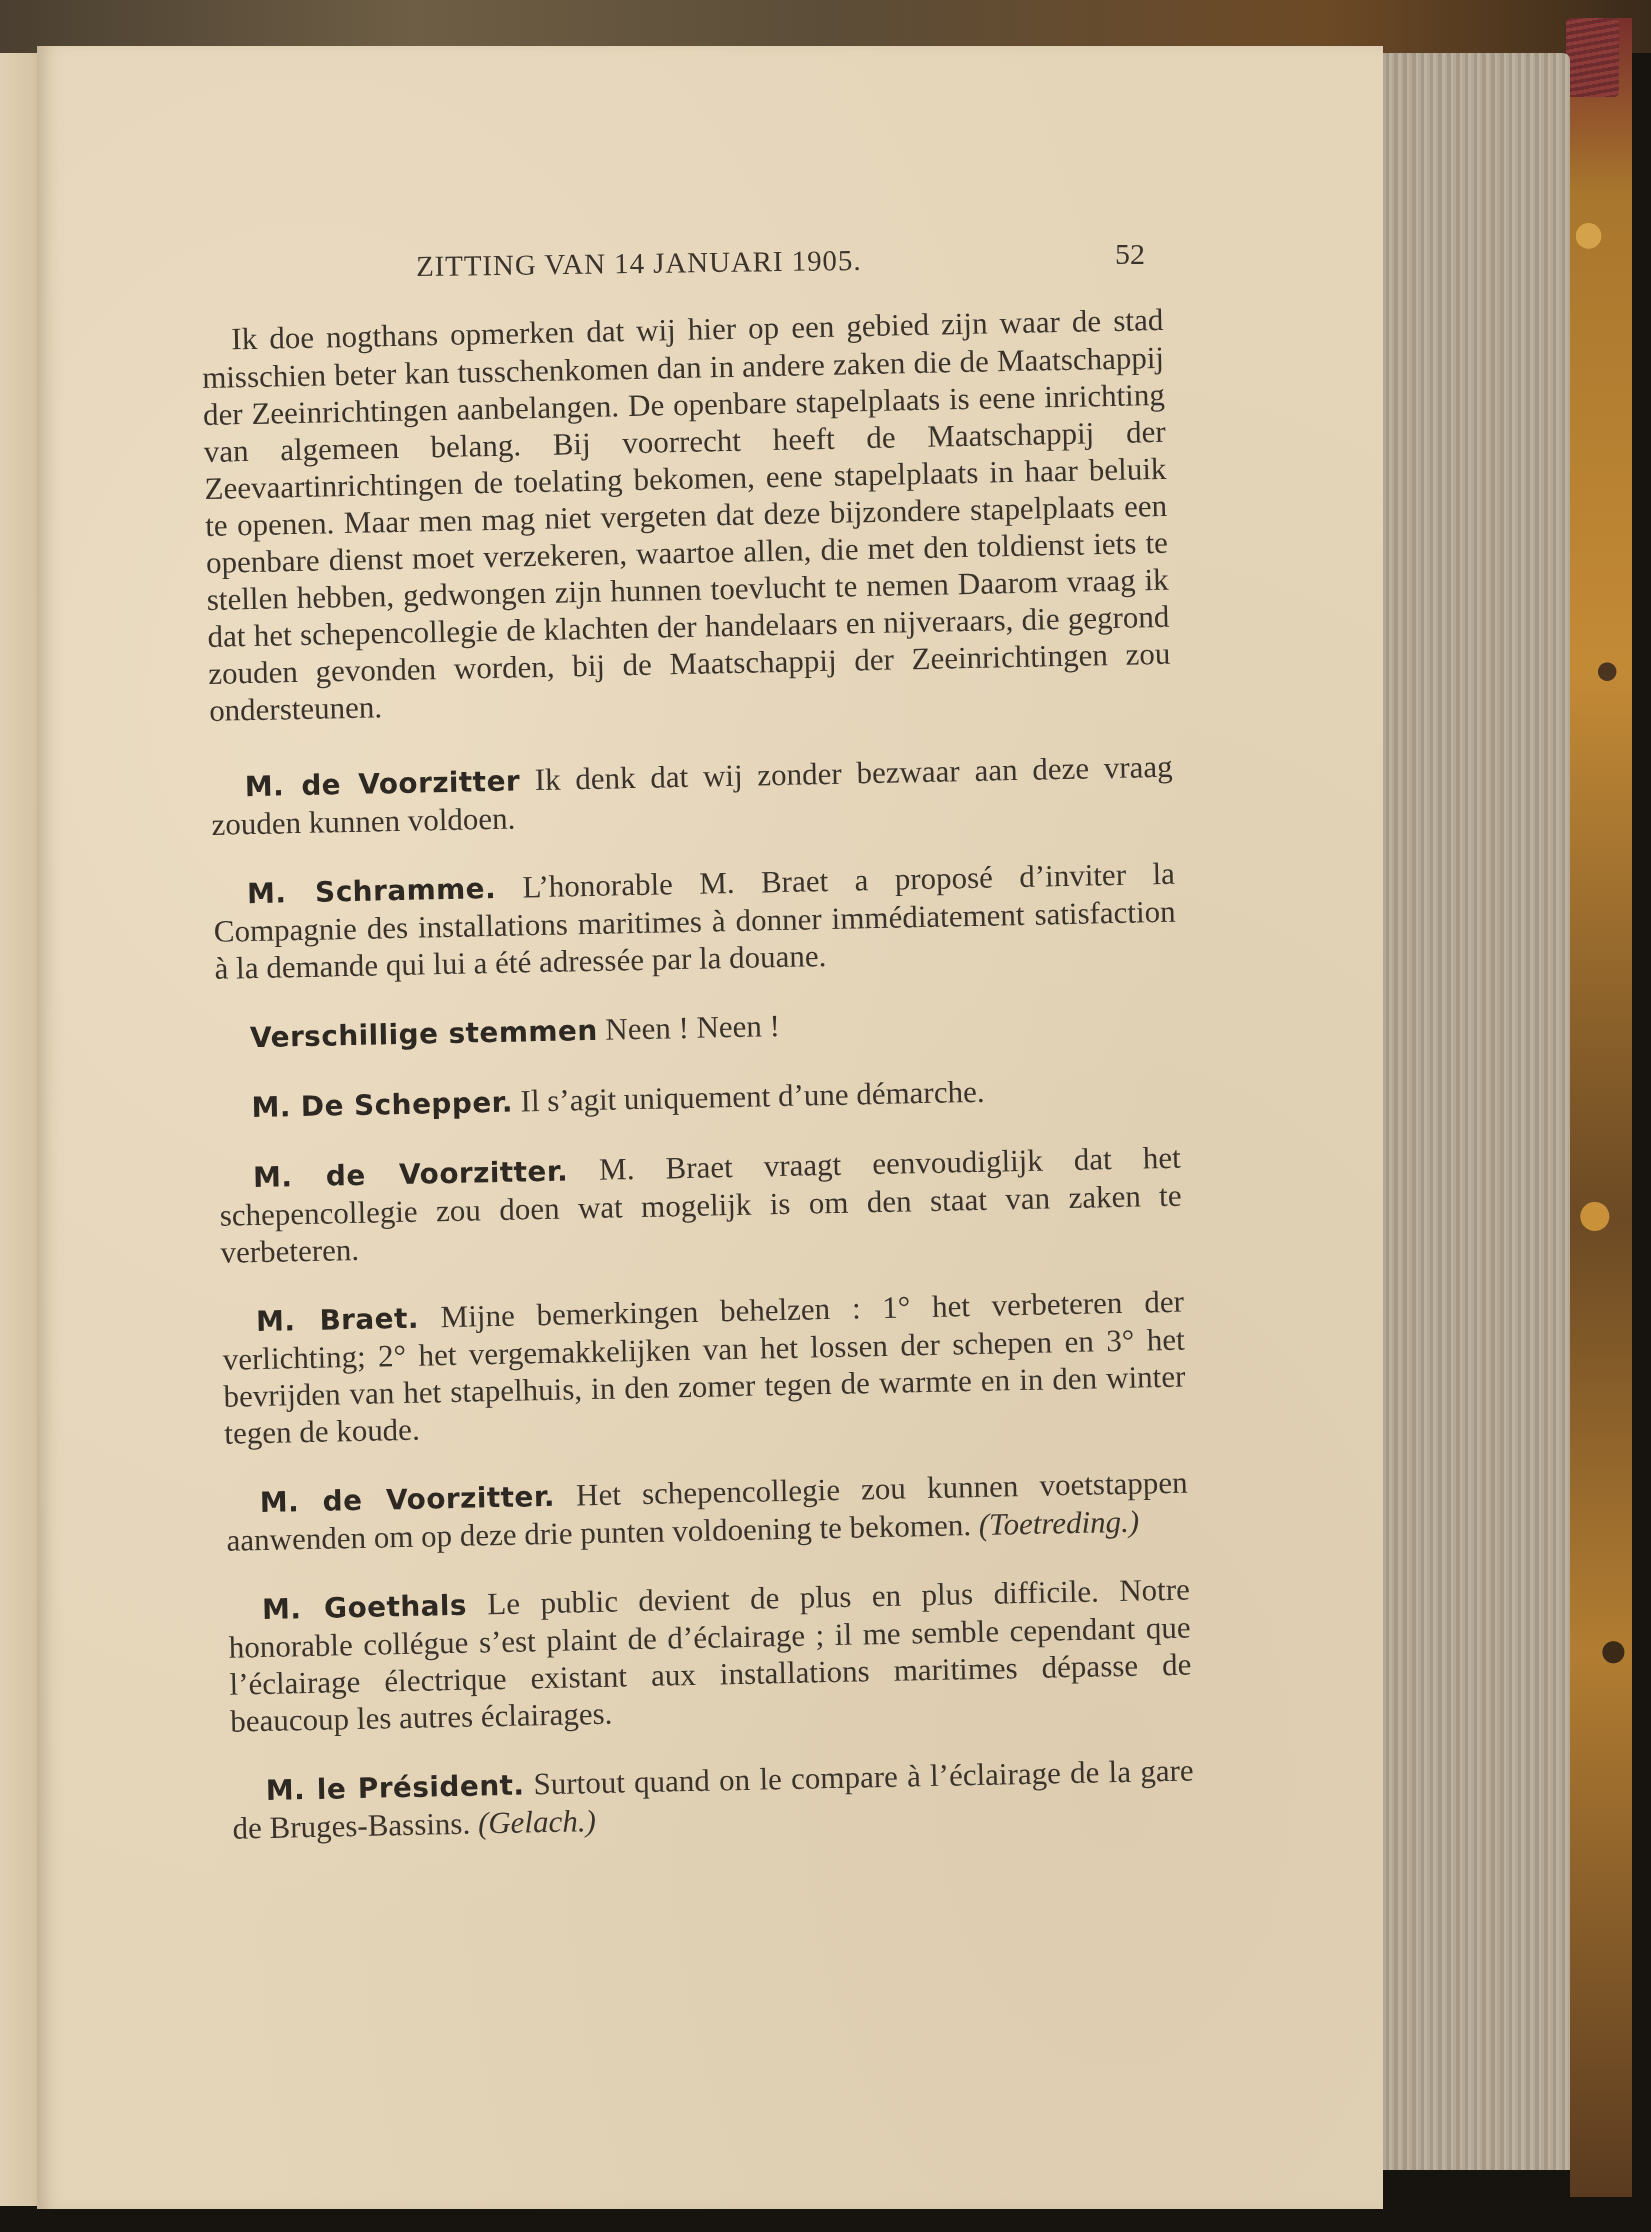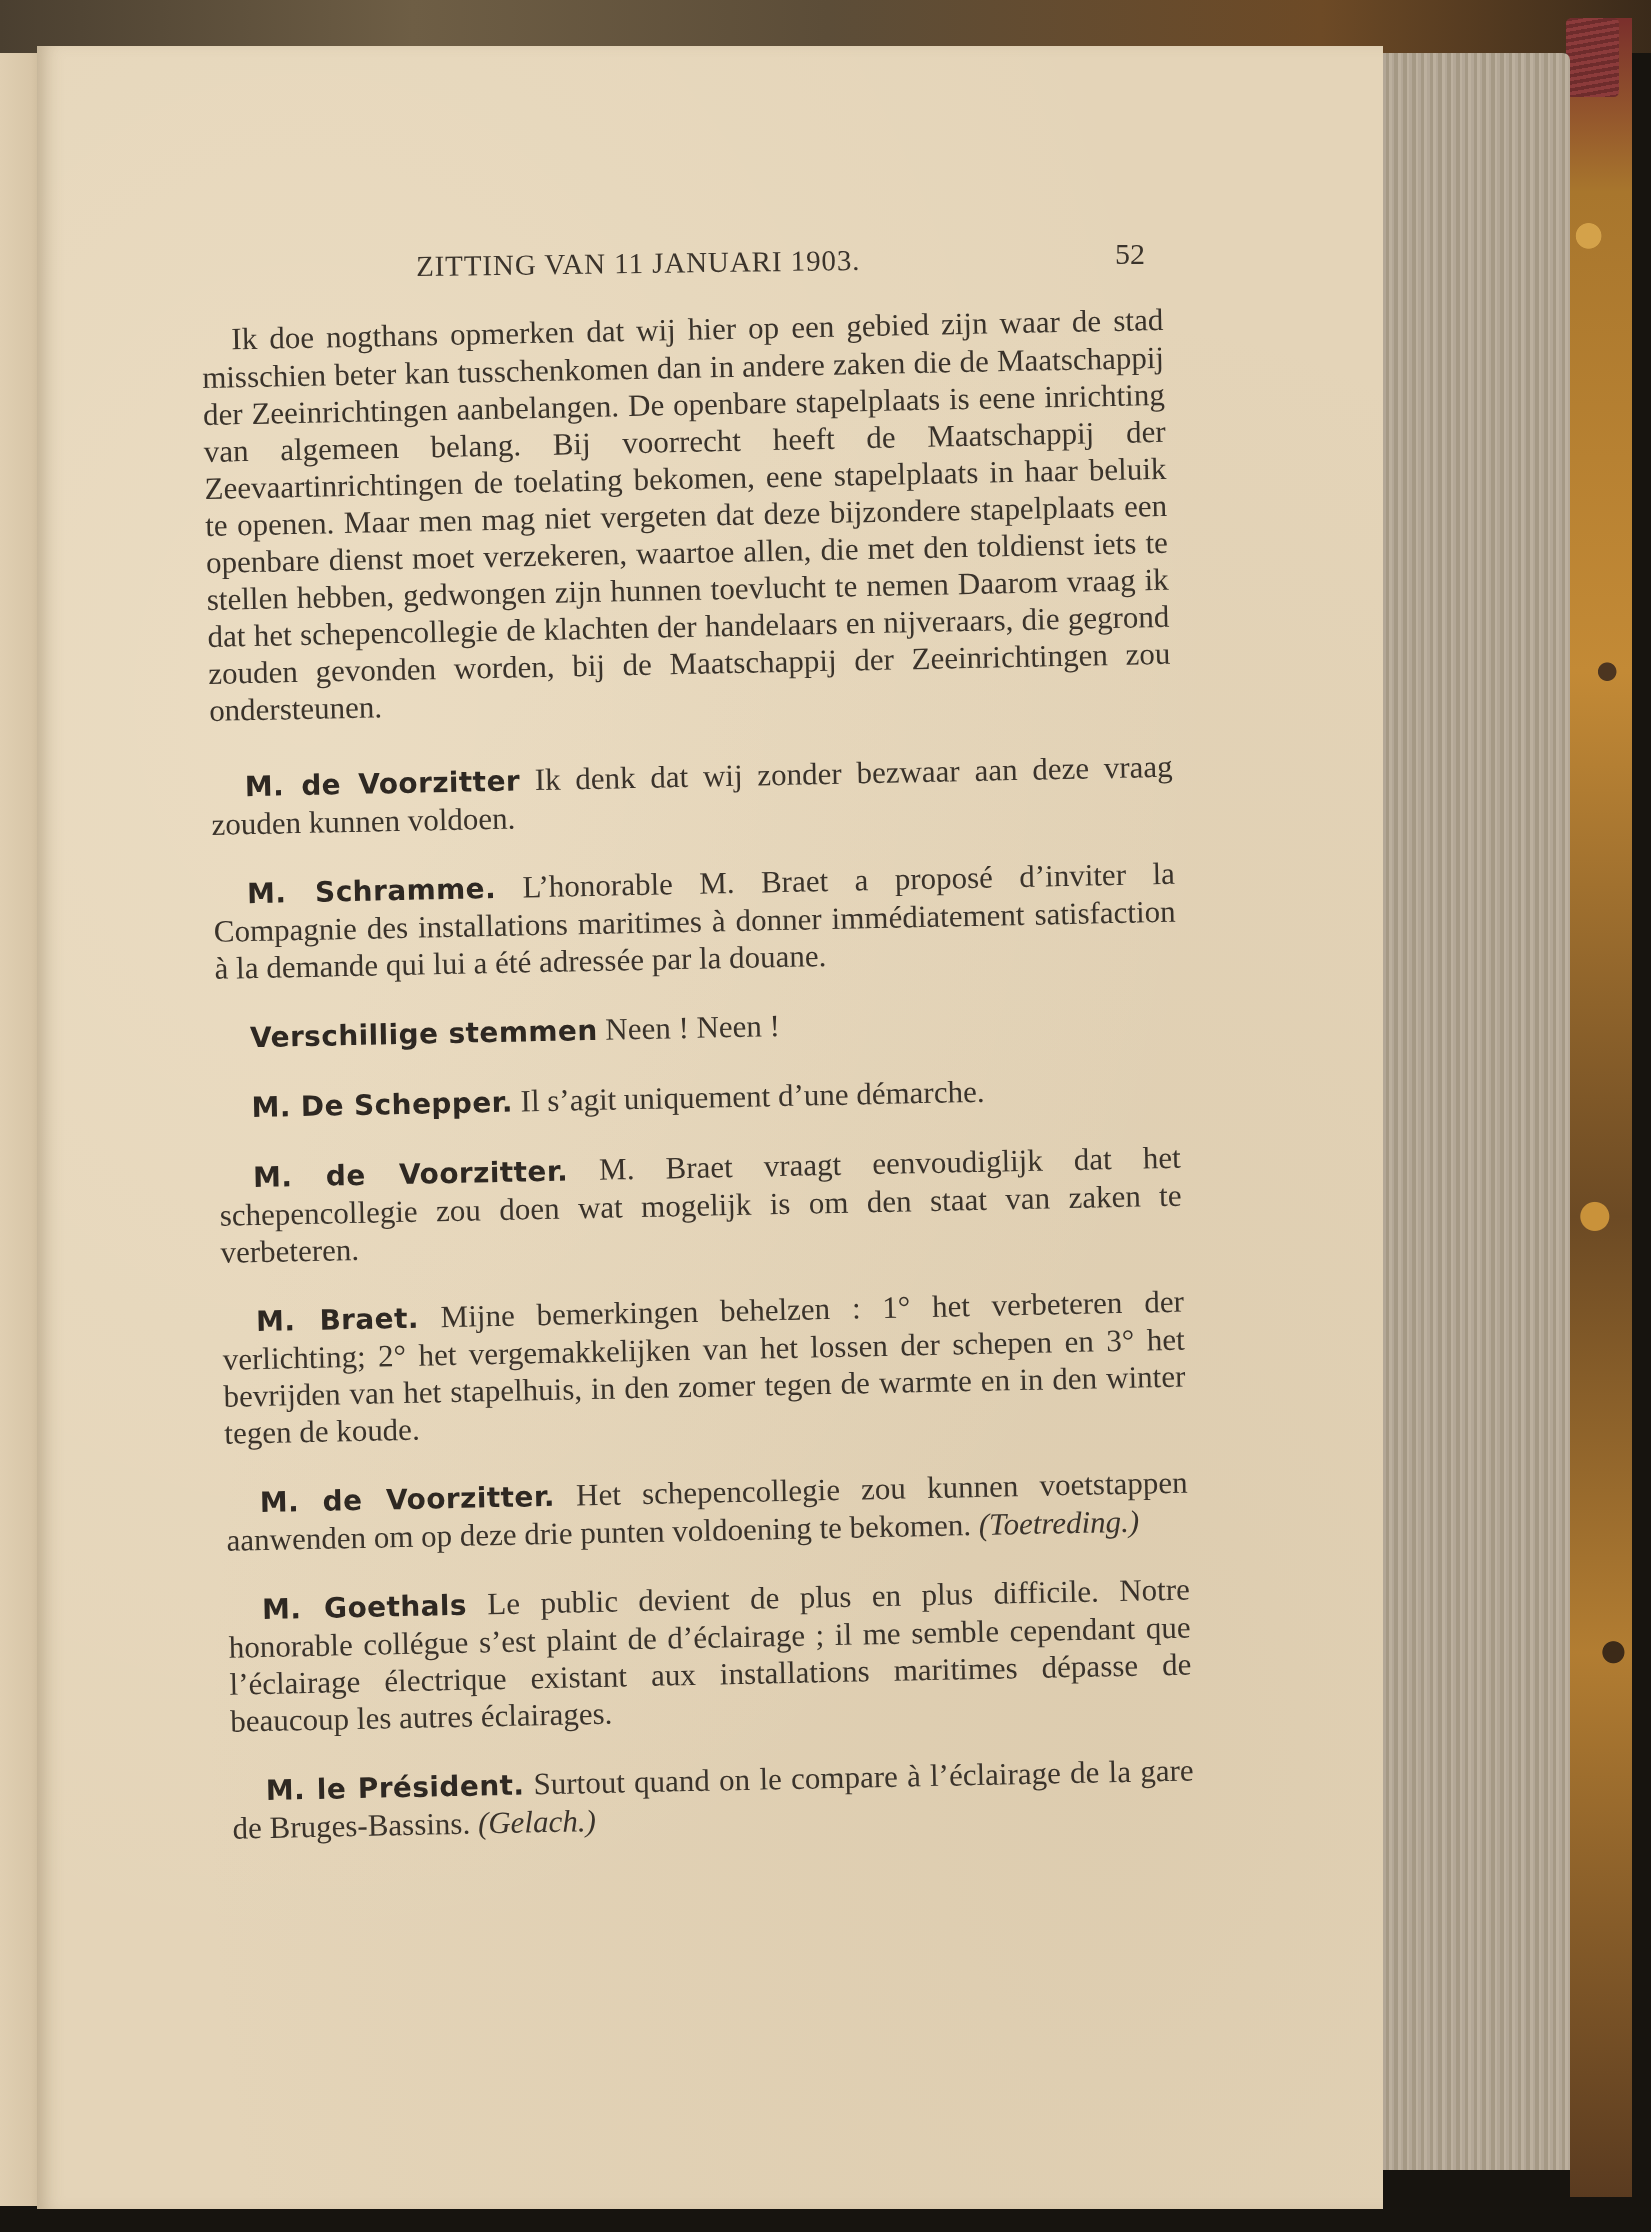--- a/index.html
+++ b/index.html
@@ -73,21 +73,21 @@
 <body>
 
 <div class="cover-top"></div>
 <div class="cover-right"></div>
 <div class="headband"></div>
 <div class="page-stack"></div>
 <div class="gutter-left"></div>
 
 <div class="page">
   <div class="running-head">
-    <span class="small-caps">ZITTING VAN </span><span>11</span><span class="small-caps"> JANUARI </span><span>1903.</span>
+    <span class="small-caps">ZITTING VAN </span><span>14</span><span class="small-caps"> JANUARI </span><span>1905.</span>
   </div>
   <div class="page-number">52</div>
 
   <div class="text-block">
     <p class="para"><span class="speaker"></span><span>Ik doe nogthans opmerken dat wij hier op een gebied zijn waar de stad misschien beter kan tusschenkomen dan in andere zaken die de Maatschappij der Zeeinrichtingen aanbelangen. De openbare stapelplaats is eene inrichting van algemeen belang. Bij voorrecht heeft de Maatschappij der Zeevaartinrichtingen de toelating bekomen, eene stapelplaats in haar beluik te openen. Maar men mag niet vergeten dat deze bijzondere stapelplaats een openbare dienst moet verzekeren, waartoe allen, die met den toldienst iets te stellen hebben, gedwongen zijn hunnen toevlucht te nemen Daarom vraag ik dat het schepencollegie de klachten der handelaars en nijveraars, die gegrond zouden gevonden worden, bij de Maatschappij der Zeeinrichtingen zou ondersteunen.</span><span class="reaction"></span></p>
     <p class="para"><span class="speaker">M. de Voorzitter</span><span> Ik denk dat wij zonder bezwaar aan deze vraag zouden kunnen voldoen.</span><span class="reaction"></span></p>
     <p class="para"><span class="speaker">M. Schramme.</span><span> L’honorable M. Braet a proposé d’inviter la Compagnie des installations maritimes à donner immédiatement satisfaction à la demande qui lui a été adressée par la douane.</span><span class="reaction"></span></p>
     <p class="para"><span class="speaker">Verschillige stemmen</span><span> Neen ! Neen !</span><span class="reaction"></span></p>
     <p class="para"><span class="speaker">M. De Schepper.</span><span> Il s’agit uniquement d’une démarche.</span><span class="reaction"></span></p>
     <p class="para"><span class="speaker">M. de Voorzitter.</span><span> M. Braet vraagt eenvoudiglijk dat het schepencollegie zou doen wat mogelijk is om den staat van zaken te verbeteren.</span><span class="reaction"></span></p>

